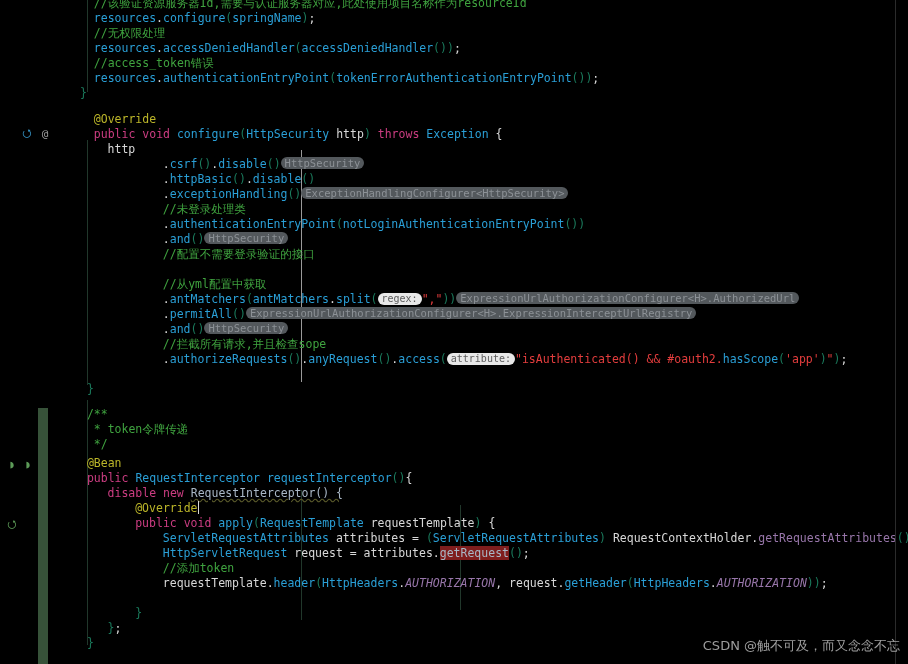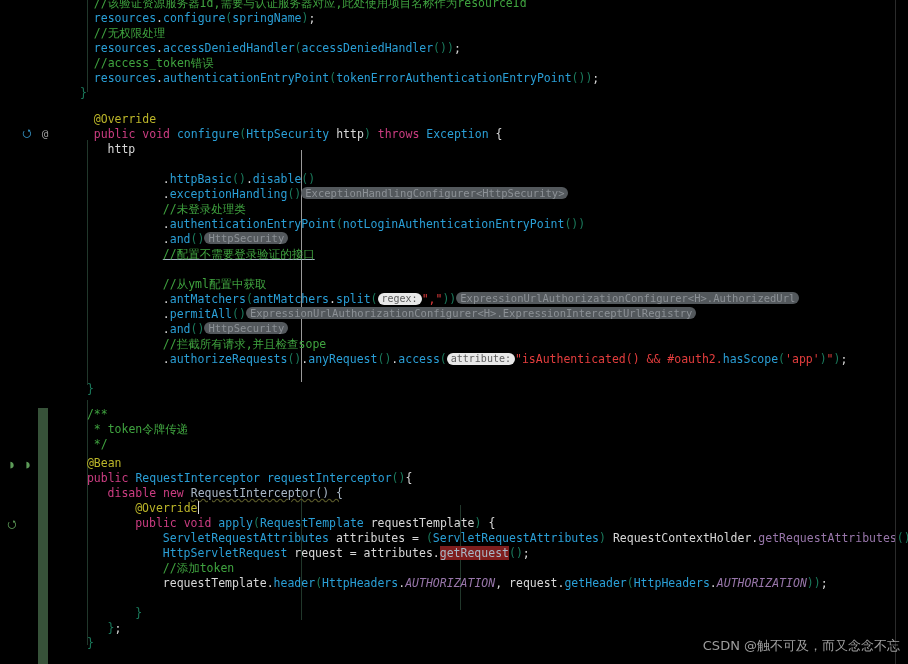--- a/index.html
+++ b/index.html
@@ -169,26 +169,27 @@
       <div class="line" style="top: 11px; padding-left: 13.8px;"><span class="type">resources</span><span class="white">.</span><span class="mcall">configure</span><span class="paren">(</span><span class="type">springName</span><span class="paren">)</span><span class="white">;</span></div>
       <div class="line" style="top: 26px; padding-left: 13.8px;"><span class="cmt">//无权限处理</span></div>
       <div class="line" style="top: 41px; padding-left: 13.8px;"><span class="type">resources</span><span class="white">.</span><span class="mcall">accessDeniedHandler</span><span class="paren">(</span><span class="type">accessDeniedHandler</span><span class="paren">())</span><span class="white">;</span></div>
       <div class="line" style="top: 56px; padding-left: 13.8px;"><span class="cmt">//access_token错误</span></div>
       <div class="line" style="top: 71px; padding-left: 13.8px;"><span class="type">resources</span><span class="white">.</span><span class="mcall">authenticationEntryPoint</span><span class="paren">(</span><span class="type">tokenErrorAuthenticationEntryPoint</span><span class="paren">())</span><span class="white">;</span></div>
       <div class="line" style="top: 86px; padding-left: 0px;"><span class="paren">}</span></div>
       <div class="line" style="top: 101px; padding-left: 0px;"></div>
       <div class="line" style="top: 112px; padding-left: 13.8px;"><span class="anno">@Override</span></div>
       <div class="line" style="top: 127px; padding-left: 13.8px;"><span class="kw">public</span><span class="white"> </span><span class="kw">void</span><span class="white"> </span><span class="mcall">configure</span><span class="paren">(</span><span class="type">HttpSecurity</span><span class="white"> http</span><span class="paren">)</span><span class="white"> </span><span class="kw">throws</span><span class="white"> </span><span class="type">Exception</span><span class="white"> {</span></div>
       <div class="line" style="top: 142px; padding-left: 27.6px;"><span class="white">http</span></div>
+      <div class="line" style="top: 157px; padding-left: 82.8px;"><span class="white">.</span><span class="mcall">csrf</span><span class="paren">()</span><span class="white">.</span><span class="mcall">disable</span><span class="paren">()</span><span class="hint">HttpSecurity</span></div>
       <div class="line" style="top: 172px; padding-left: 82.8px;"><span class="white">.</span><span class="mcall">httpBasic</span><span class="paren">()</span><span class="white">.</span><span class="mcall">disable</span><span class="paren">()</span></div>
       <div class="line" style="top: 202px; padding-left: 82.8px;"><span class="cmt">//未登录处理类</span></div>
       <div class="line" style="top: 187px; padding-left: 82.8px;"><span class="white">.</span><span class="mcall">exceptionHandling</span><span class="paren">()</span><span class="hint">ExceptionHandlingConfigurer&lt;HttpSecurity&gt;</span></div>
       <div class="line" style="top: 217px; padding-left: 82.8px;"><span class="white">.</span><span class="mcall">authenticationEntryPoint</span><span class="paren">(</span><span class="type">notLoginAuthenticationEntryPoint</span><span class="paren">())</span></div>
       <div class="line" style="top: 232px; padding-left: 82.8px;"><span class="white">.</span><span class="mcall">and</span><span class="paren">()</span><span class="hint">HttpSecurity</span></div>
-      <div class="line" style="top: 247px; padding-left: 82.8px; text-decoration: underline;"><span class="cmt">//配置不需要登录验证的接口</span></div>
+      <div class="line" style="top: 247px; padding-left: 82.8px;"><span class="cmt">//配置不需要登录验证的接口</span></div>
       <div class="line" style="top: 277px; padding-left: 82.8px;"><span class="cmt">//从yml配置中获取</span></div>
       <div class="line" style="top: 292px; padding-left: 82.8px;"><span class="white">.</span><span class="mcall">antMatchers</span><span class="paren">(</span><span class="type">antMatchers</span><span class="white">.</span><span class="mcall">split</span><span class="paren">(</span><span class="hint-param">regex:</span><span class="str">","</span><span class="paren">))</span><span class="hint">ExpressionUrlAuthorizationConfigurer&lt;H&gt;.AuthorizedUrl</span></div>
       <div class="line" style="top: 307px; padding-left: 82.8px;"><span class="white">.</span><span class="mcall">permitAll</span><span class="paren">()</span><span class="hint">ExpressionUrlAuthorizationConfigurer&lt;H&gt;.ExpressionInterceptUrlRegistry</span></div>
       <div class="line" style="top: 322px; padding-left: 82.8px;"><span class="white">.</span><span class="mcall">and</span><span class="paren">()</span><span class="hint">HttpSecurity</span></div>
       <div class="line" style="top: 337px; padding-left: 82.8px;"><span class="cmt">//拦截所有请求,并且检查sope</span></div>
       <div class="line" style="top: 352px; padding-left: 82.8px;"><span class="white">.</span><span class="mcall">authorizeRequests</span><span class="paren">()</span><span class="white">.</span><span class="mcall">anyRequest</span><span class="paren">()</span><span class="white">.</span><span class="mcall">access</span><span class="paren">(</span><span class="hint-param">attribute:</span><span class="str">"isAuthenticated() &amp;&amp; #oauth2.</span><span class="mcall">hasScope</span><span class="paren">(</span><span class="str">'app'</span><span class="paren">)</span><span class="str">"</span><span class="paren">)</span><span class="white">;</span></div>
       <div class="line" style="top: 367px; padding-left: 0px;"></div>
       <div class="line" style="top: 382px; padding-left: 6.9px;"><span class="paren">}</span></div>
       <div class="line" style="top: 397px; padding-left: 0px;"></div>
       <div class="line" style="top: 407px; padding-left: 6.9px;"><span class="doc">/**</span></div>

